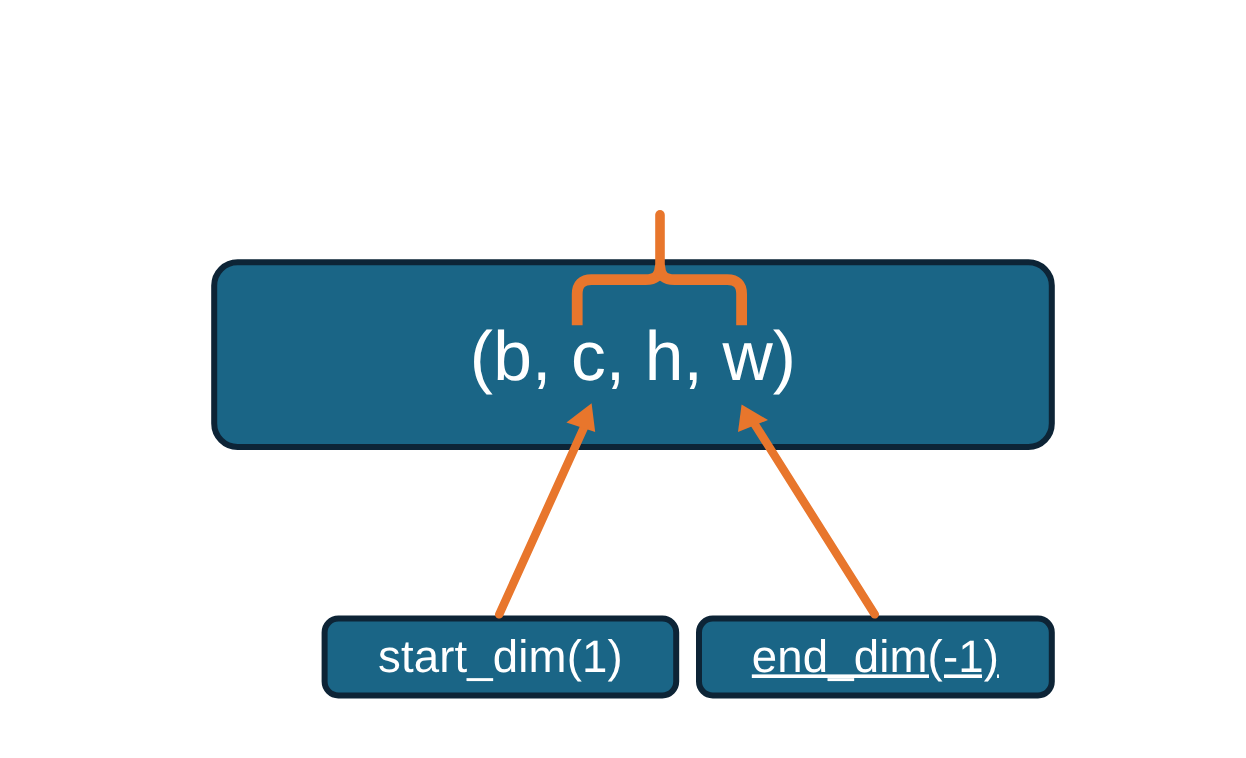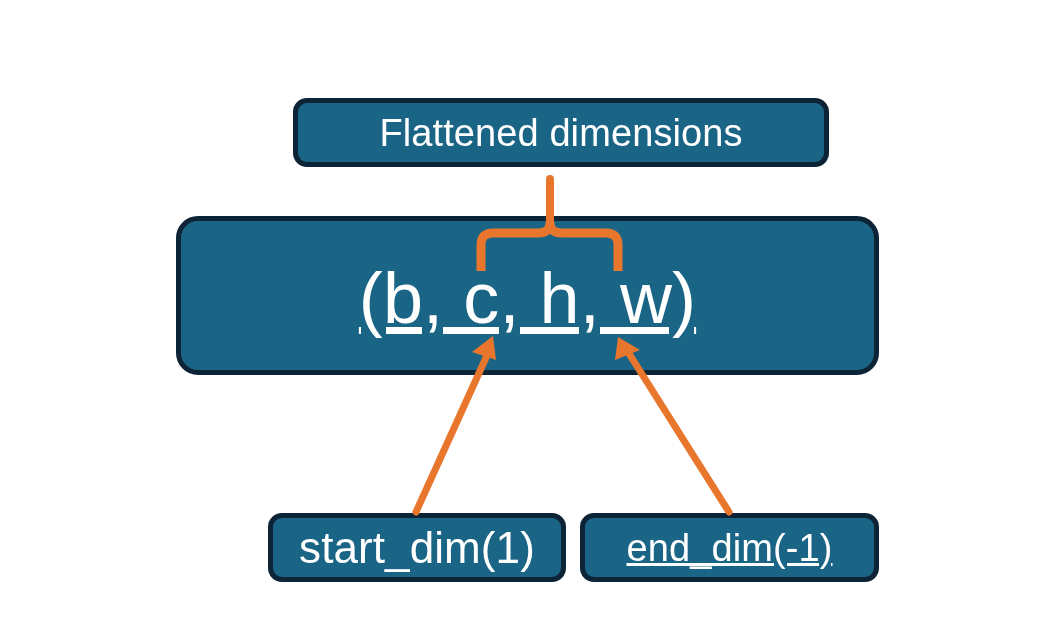--- a/index.html
+++ b/index.html
@@ -56,34 +56,33 @@
   #box-flattened .node-label { font-size: 38px; }
 
   #box-dims {
     left: 176px;
     top: 216px;
     width: 703px;
     height: 159px;
     border-radius: 22px;
   }
   #box-dims .node-label {
-    font-size: 72px;
+    font-size: 58px;
     position: relative;
     top: 2px;
-    text-decoration: underline;
   }
 
   #box-start-dim {
     left: 268px;
     top: 513px;
     width: 298px;
     height: 69px;
     border-radius: 14px;
   }
-  #box-start-dim .node-label { font-size: 44px; text-align: right; }
+  #box-start-dim .node-label { font-size: 38px; text-align: right; }
 
   #box-end-dim {
     left: 580px;
     top: 513px;
     width: 299px;
     height: 69px;
     border-radius: 14px;
     text-decoration: underline;
   }
   #box-end-dim .node-label { font-size: 38px; }
@@ -98,23 +97,20 @@
     z-index: 5;
     pointer-events: none;
   }
   
 </style>
 </head>
 <body>
 
 <div id="diagram-canvas">
 
-  <div class="node-box" id="box-flattened">
-    <span class="node-label">Flattened dimensions</span>
-  </div>
 
   <div class="node-box" id="box-dims">
     <span class="node-label">(b, c, h, w)</span>
   </div>
 
   <div class="node-box" id="box-start-dim">
     <span class="node-label">start_dim(1)</span>
   </div>
 
   <div class="node-box" id="box-end-dim">

